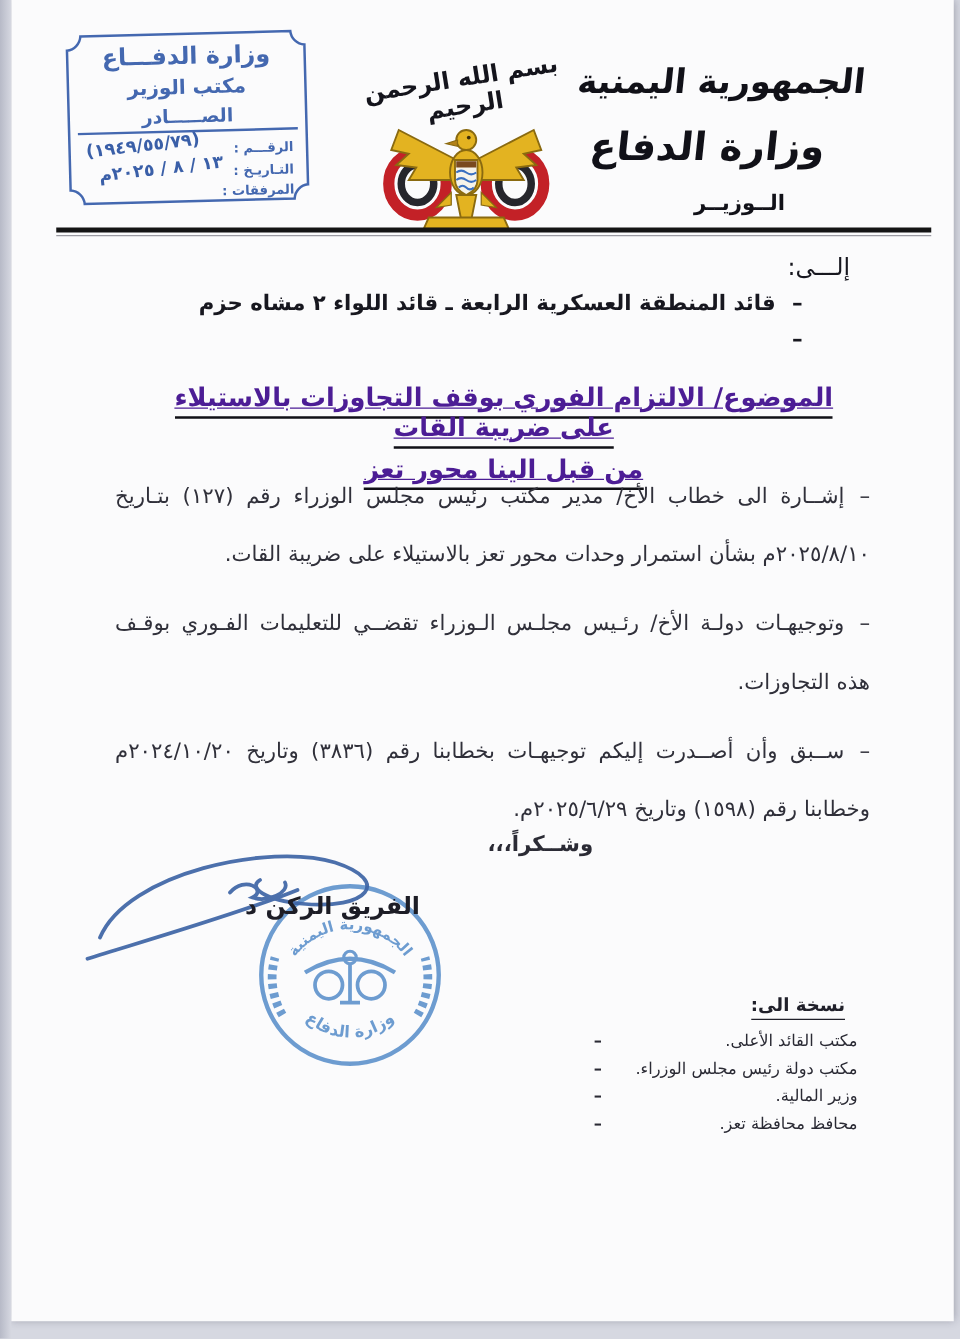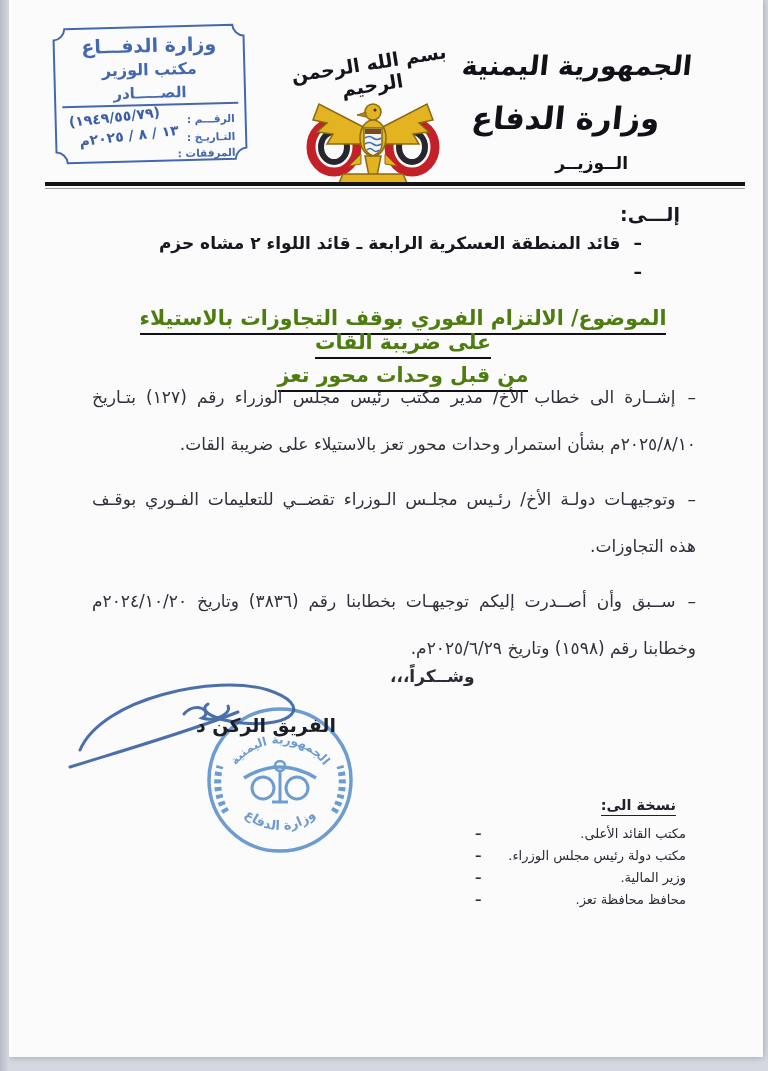--- a/index.html
+++ b/index.html
@@ -23,27 +23,27 @@
              color:#14141c;transform:rotate(-9deg);}
   .hdr-republic{right:76px;top:50px;font-size:27px;font-weight:bold;color:#111118;
                 transform:skewX(-6deg);letter-spacing:1px;}
   .hdr-ministry{right:108px;top:100px;font-size:31px;font-weight:bold;color:#111118;
                 transform:skewX(-6deg);letter-spacing:2px;}
   .hdr-minister{right:140px;top:153px;font-size:17px;font-weight:bold;color:#111118;letter-spacing:3px;}
   .rule{left:45px;top:182px;width:700px;height:4px;background:#141414;}
   .rule2{left:45px;top:188px;width:700px;height:1px;background:#9a9aa2;}
 
   
-  .to-label{right:88px;top:203px;font-size:19px;font-weight:bold;color:#17171f;direction:rtl;}
+  .to-label{right:88px;top:203px;font-size:19px;font-weight:normal;color:#17171f;direction:rtl;}
   .addr{right:126px;top:233px;direction:rtl;color:#17171f;font-weight:bold;font-size:17px;}
   .addr .line{display:flex;gap:13px;margin-bottom:9px;align-items:baseline;}
   .addr .dash{font-weight:bold;}
 
   
-  .subject{left:130px;right:92px;top:306px;text-align:center;direction:rtl;color:#4d7c0f;}
+  .subject{left:130px;right:92px;top:306px;text-align:center;direction:rtl;color:#4c1d95;text-decoration:underline;}
   .subject .sline{display:block;margin-bottom:9px;}
   .subject .sline span{font-size:20.5px;font-weight:bold;border-bottom:2.5px solid #101016;padding-bottom:3px;}
 
   
   .body-text{left:92px;right:72px;top:374px;direction:rtl;color:#30303a;}
   .body-text p{margin:0 0 8px;font-size:17px;font-weight:normal;line-height:47px;
                text-align:justify;text-align-last:right;}
   .body-text .dash{margin-left:12px;}
   .thanks{left:390px;top:666px;font-size:17px;font-weight:bold;color:#2b2b35;direction:rtl;}
 
@@ -124,21 +124,21 @@
       <span class="dash">–</span>
       <span>قائد المنطقة العسكرية الرابعة ـ قائد اللواء ٢ مشاه حزم</span>
     </div>
     <div class="line">
       <span class="dash">–</span>
     </div>
   </div>
 
   <div class="abs subject">
     <div class="sline"><span>الموضوع/ الالتزام الفوري بوقف التجاوزات بالاستيلاء على ضريبة القات</span></div>
-    <div class="sline"><span>من قبل وحدات محور تعز</span></div>
+    <div class="sline"><span>من قبل الينا محور تعز</span></div>
   </div>
 
   <div class="abs body-text">
     <p><span class="dash">–</span><span>إشــارة الى خطاب الأخ/ مدير مكتب رئيس مجلس الوزراء رقم (١٢٧) بتـاريخ ٢٠٢٥/٨/١٠م بشأن استمرار وحدات محور تعز بالاستيلاء على ضريبة القات.</span></p>
     <p><span class="dash">–</span><span>وتوجيهـات دولـة الأخ/ رئـيس مجلـس الـوزراء تقضــي للتعليمات الفـوري بوقـف هذه التجاوزات.</span></p>
     <p><span class="dash">–</span><span>ســبق وأن أصــدرت إليكم توجيهـات بخطابنا رقم (٣٨٣٦) وتاريخ ٢٠٢٤/١٠/٢٠م وخطابنا رقم (١٥٩٨) وتاريخ ٢٠٢٥/٦/٢٩م.</span></p>
   </div>
   <div class="abs thanks">وشــكراً،،،</div>
 
   <svg class="abs round-stamp" viewBox="0 0 152 152">

